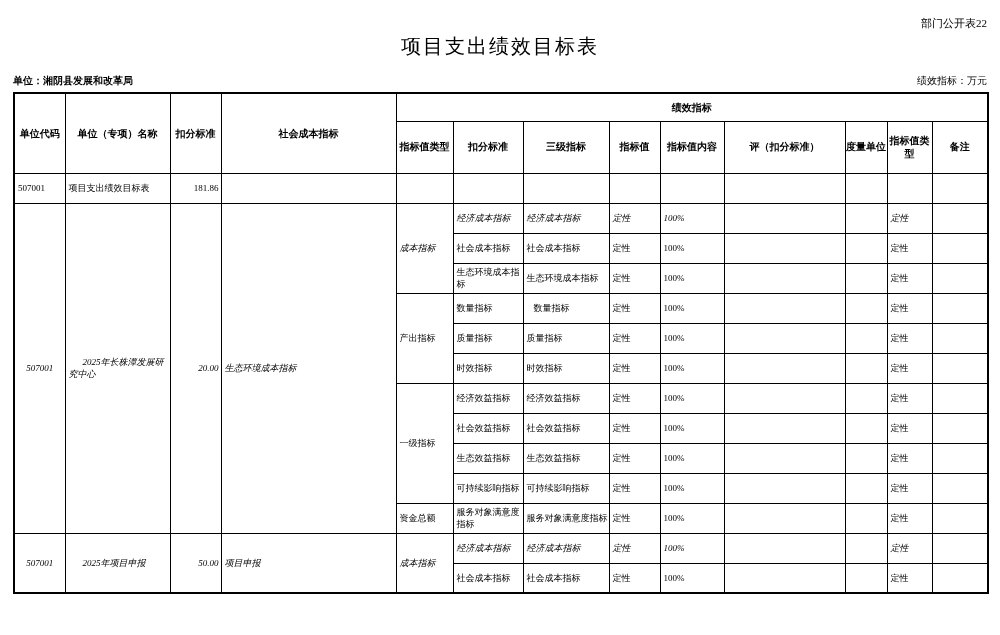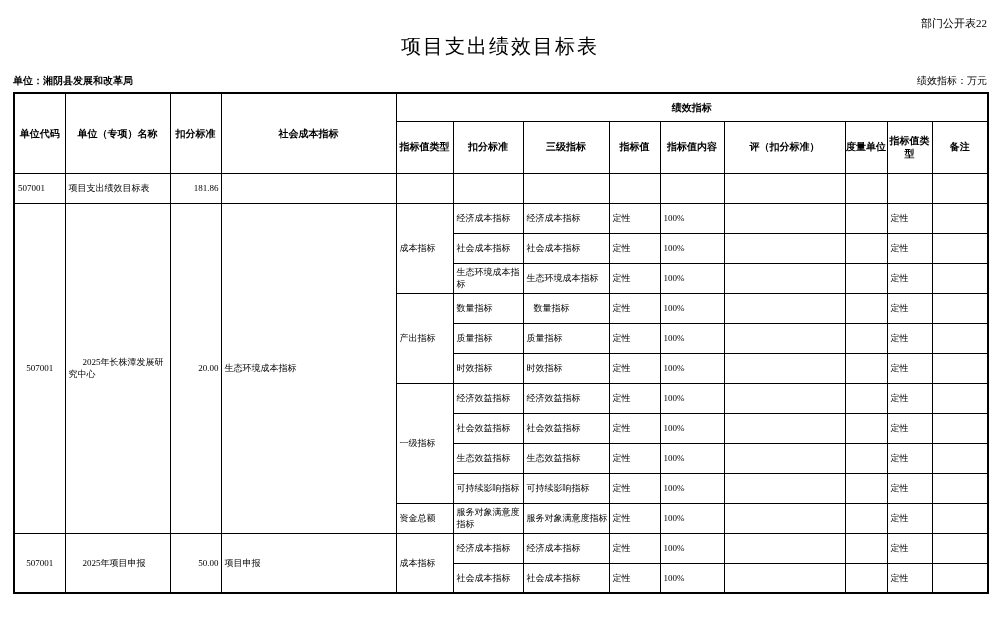--- a/index.html
+++ b/index.html
@@ -18,21 +18,21 @@
   #perf th,#perf td{border:1px solid #000;vertical-align:middle;overflow:hidden;}
   #perf th{font-size:10px;font-weight:700;text-align:center;padding:1px 0;line-height:1.35;}
   #perf td{font-size:9px;padding:1px 3px;line-height:1.35;word-break:break-all;text-align:left;}
   tr.h1{height:28px;} tr.h2{height:52px;}
   #perf tbody tr{height:30px;}
   .num{text-align:right !important;padding-right:2px !important;}
   .ctr{text-align:center !important;}
   .name-indent{text-indent:14px;margin-top:8px;}
   .ind-sm{text-indent:7px;}
   .nowrap{white-space:nowrap;word-break:keep-all !important;}
-  tr.grp td{border-top:2px solid #000;}
+  tr.grp td{border-top:2px solid #000;font-style:italic;}
 </style>
 </head>
 <body>
 
 <div id="corner-note">部门公开表22</div>
 <div id="page-title">项目支出绩效目标表</div>
 <div id="meta-line">
   <span class="unit">单位：湘阴县发展和改革局</span>
   <span>绩效指标：万元</span>
 </div>

